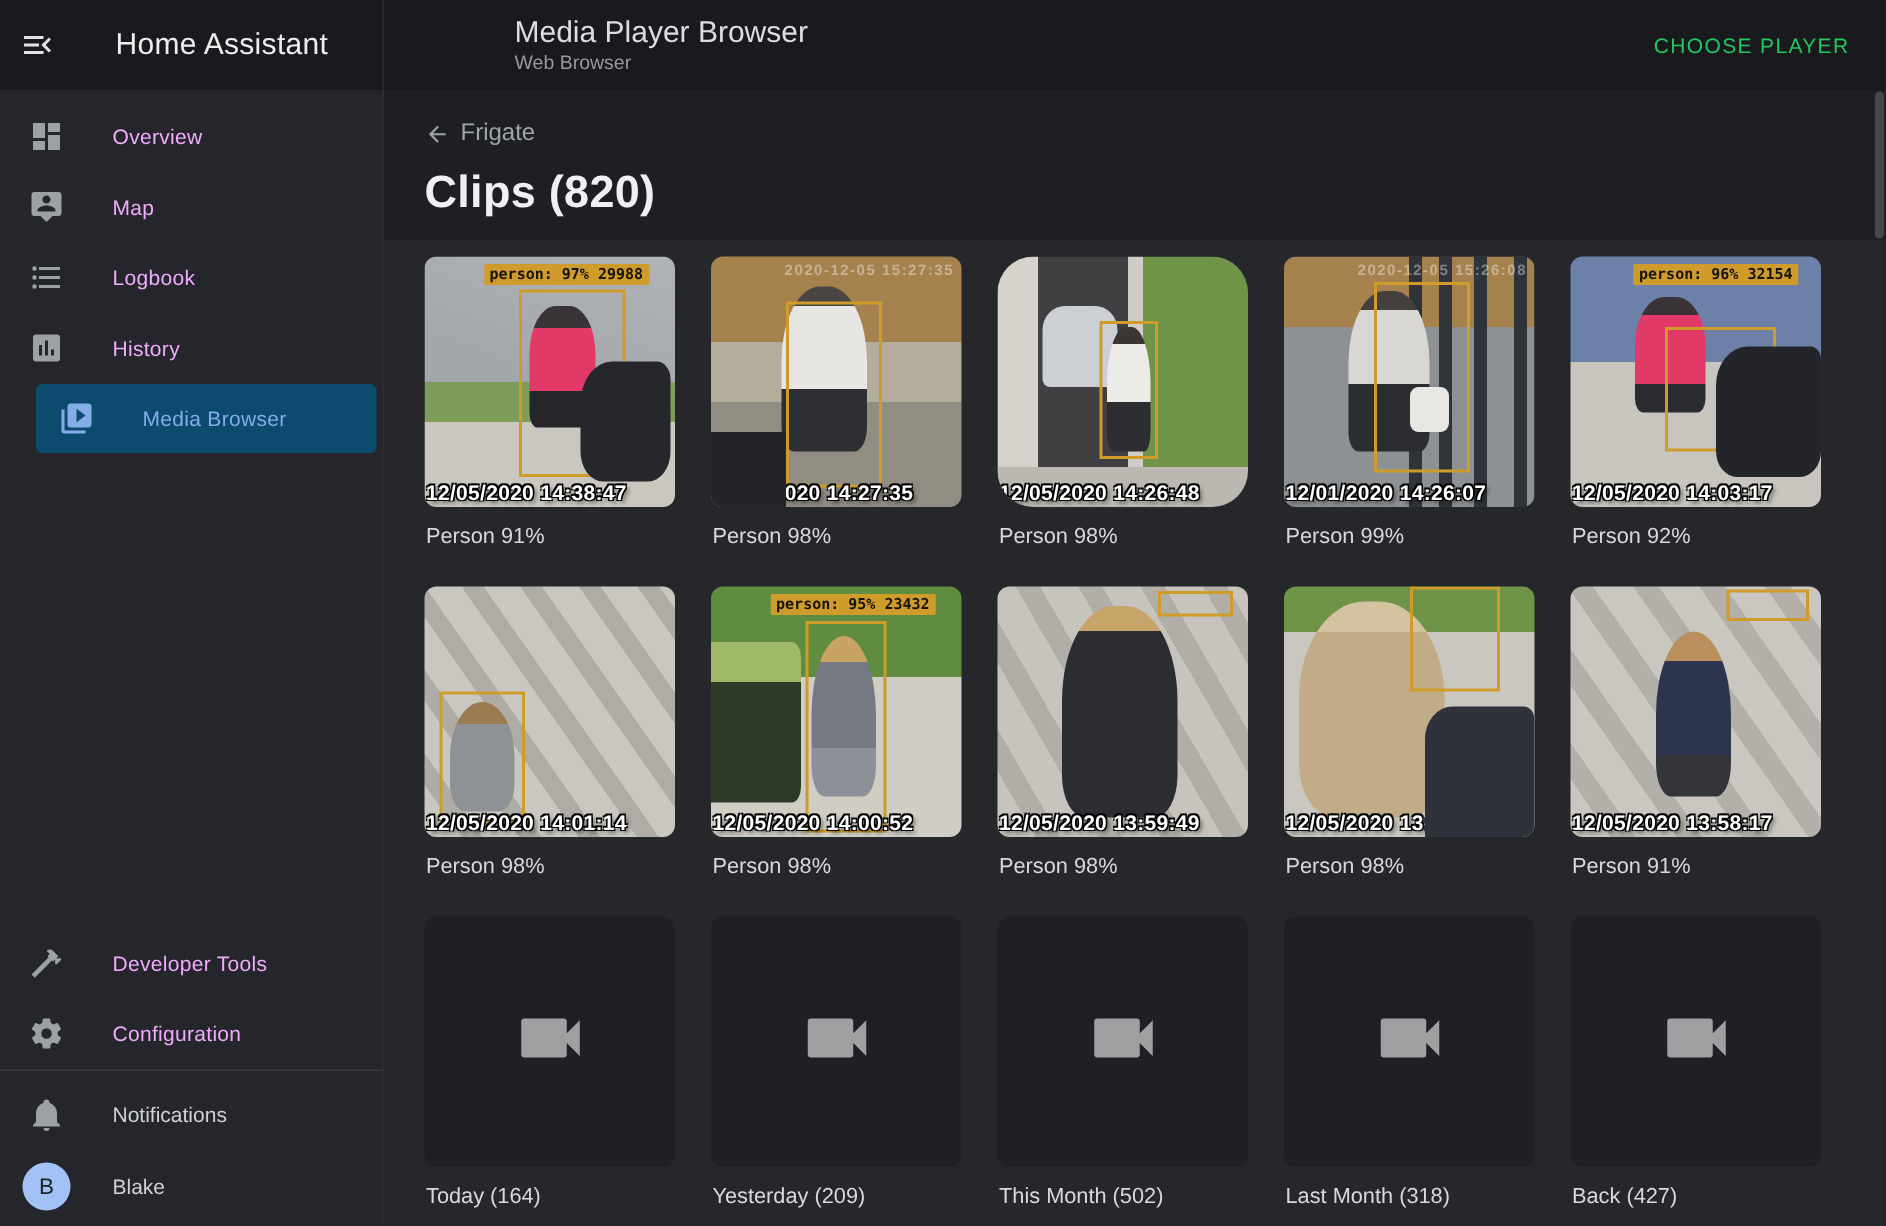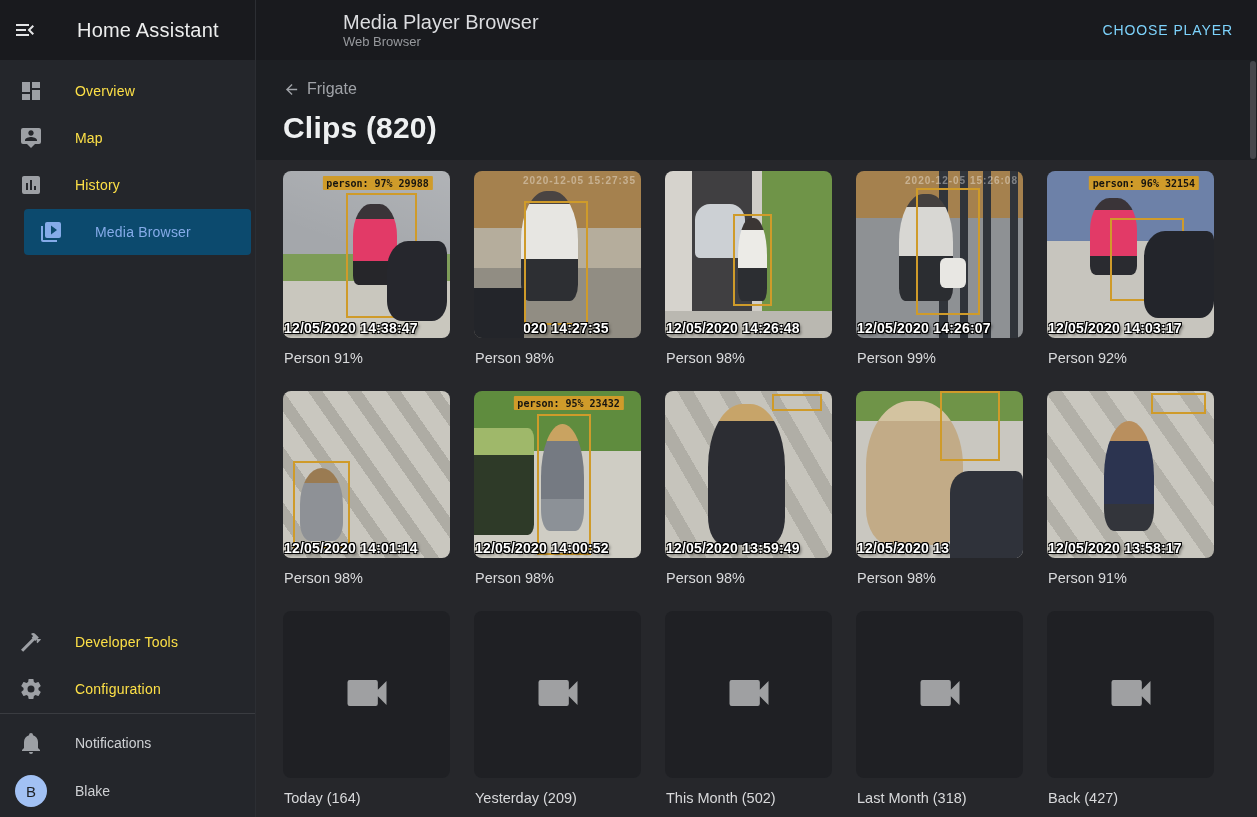--- a/index.html
+++ b/index.html
@@ -12,42 +12,42 @@
   .app { display:flex; width:100%; height:100%; }
 
   
   .sidebar { width:256px; flex:none; background:#24262b; display:flex; flex-direction:column; border-right:1px solid rgba(255,255,255,0.04); }
   .sidebar-header { height:60px; flex:none; background:#191a1e; display:flex; align-items:center; padding-left:13px; }
   .menu-btn { width:24px; height:24px; border:none; background:transparent; padding:0; cursor:pointer; color:#e3e4e6; }
   .menu-btn svg { width:24px; height:24px; fill:currentColor; }
   .sidebar-title { margin-left:40px; font-size:20px; color:#eceded; letter-spacing:0.2px; }
   .sidebar-body { flex:1; display:flex; flex-direction:column; padding-top:7px; }
   .nav-spacer { flex:1; }
-  .nav-item { height:46px; margin:1px 4px; border-radius:4px; display:flex; align-items:center; padding-left:15px; cursor:pointer; color:#fde047; }
+  .nav-item { height:46px; margin:1px 4px; border-radius:4px; display:flex; align-items:center; padding-left:15px; cursor:pointer; color:#f0abfc; }
   .nav-item .icon { width:24px; height:24px; color:#9da0a5; flex:none; }
   .nav-item .icon svg { width:24px; height:24px; fill:currentColor; }
   .nav-item .nav-label { margin-left:32px; font-size:14px; font-weight:500; letter-spacing:0.2px; }
   .nav-item.selected { background:#0c4a6e; color:var(--accent-blue,#85abe9);margin-left:24px; }
   .nav-item.selected .icon { color:var(--accent-blue,#85abe9); }
   .sidebar-footer { flex:none; border-top:1px solid #3a3c41; padding:5px 0 2px; }
   .footer-row { height:48px; margin:0 4px; border-radius:4px; display:flex; align-items:center; padding-left:15px; cursor:pointer; color:#cfd1d4; }
   .footer-row .icon { width:24px; height:24px; color:#9da0a5; flex:none; }
   .footer-row .icon svg { width:24px; height:24px; fill:currentColor; }
   .footer-row .nav-label { margin-left:32px; font-size:14px; font-weight:500; }
   .avatar { width:32px; height:32px; margin-left:-4px; border-radius:50%; background:var(--avatar-blue,#a2c1f4); color:#1d2024; font-size:15px; font-weight:500; display:flex; align-items:center; justify-content:center; flex:none; }
   .footer-row .user-label { margin-left:28px; }
 
   
   .main { flex:1; display:flex; flex-direction:column; min-width:0; }
   .main-appbar { height:60px; flex:none; background:#191a1e; display:flex; align-items:center; padding:0 14px 0 87px; }
   .appbar-titles { line-height:1.15; }
   .appbar-title { font-size:20px; color:#dcdde0; }
   .appbar-subtitle { font-size:13px; color:#97999d; margin-top:1px; }
   .appbar-spacer { flex:1; }
-  .text-btn { border:none; background:transparent; color:#7dd3fc; font-family:inherit; font-size:14px; font-weight:500; letter-spacing:0.9px; padding:8px 10px; cursor:pointer; border-radius:4px; }
+  .text-btn { border:none; background:transparent; color:#22c55e; font-family:inherit; font-size:14px; font-weight:500; letter-spacing:0.9px; padding:8px 10px; cursor:pointer; border-radius:4px; }
 
   .content { flex:1; position:relative; overflow:hidden; background:#26272b; }
   .content-header { height:100px; background:#1d1f23; padding:20px 0 0 27px; }
   .breadcrumb { display:inline-flex; align-items:center; gap:7px; color:#a0a3a8; font-size:16px; cursor:pointer; }
   .breadcrumb .icon { width:17px; height:17px; }
   .breadcrumb .icon svg { width:17px; height:17px; fill:currentColor; }
   .page-title { margin-top:9px; font-size:30px; font-weight:700; color:#eef0f1; letter-spacing:0.2px; }
   .scroll-thumb { position:absolute; top:1px; right:1px; width:6px; height:98px; background:#46474c; border-radius:3px; }
 
   .grid { padding:11px 27px 0; display:grid; grid-template-columns:repeat(5,167px); column-gap:24px; }
@@ -71,21 +71,21 @@
   .scene-1 { background:linear-gradient(200deg, rgba(255,255,255,.14), transparent 50%), linear-gradient(to bottom,#a4a7ab 0 50%,#7d9c57 50% 66%,#c9c7be 66%); }
   .scene-1::before { content:""; left:42%; top:20%; width:26%; height:48%; background:linear-gradient(to bottom,#3a3438 0 18%,#e23a67 18% 70%,#26262a 70%); border-radius:40% 40% 12% 12%; }
   .scene-1::after { content:""; right:2%; bottom:10%; width:36%; height:48%; background:#26272d; border-radius:35% 15% 25% 25%; }
   .scene-1 .bbox { left:38%; top:13%; width:42%; height:75%; }
 
   .scene-2 { background:linear-gradient(to bottom,#a5814e 0 34%,#b5ad9c 34% 58%,#918d83 58%); }
   .scene-2::before { content:""; left:28%; top:12%; width:34%; height:66%; background:linear-gradient(to bottom,#4a4442 0 12%,#e7e6e2 12% 62%,#2d2f33 62%); border-radius:45% 45% 15% 15%; }
   .scene-2::after { content:""; left:0; bottom:0; width:30%; height:30%; background:#23252a; }
   .scene-2 .bbox { left:30%; top:18%; width:38%; height:74%; }
 
-  .scene-3 { background:linear-gradient(to top,#bab8b1 0 16%,transparent 16%), linear-gradient(to right,#d6d3cd 0 16%,#403f41 16% 52%,#d0cdc7 52% 58%,#6f9448 58%); }
+  .scene-3 { background:linear-gradient(to top,#bab8b1 0 16%,transparent 16%), linear-gradient(to right,#d6d3cd 0 16%,#403f41 16% 52%,#d0cdc7 52% 58%,#6f9448 58%);border-radius:24px; }
   .scene-3::before { content:""; left:18%; top:20%; width:30%; height:32%; background:#ccd0d4; border-radius:30% 30% 10% 10%; }
   .scene-3::after { content:""; left:44%; top:28%; width:17%; height:50%; background:linear-gradient(to bottom,#3b3634 0 14%,#ecebe7 14% 60%,#2c2e32 60%); border-radius:45% 45% 15% 15%; }
   .scene-3 .bbox { left:41%; top:26%; width:23%; height:55%; }
 
   .scene-4 { background:linear-gradient(to right,transparent 0 50%,#30343a 50% 55%,transparent 55% 62%,#30343a 62% 67%,transparent 67% 76%,#30343a 76% 81%,transparent 81% 92%,#30343a 92% 97%,transparent 97%), linear-gradient(to bottom,#a5814e 0 28%,#8e9194 28%); }
   .scene-4::before { content:""; left:26%; top:14%; width:32%; height:64%; background:linear-gradient(to bottom,#44403e 0 12%,#d8d7d3 12% 58%,#2b2d31 58%); border-radius:45% 45% 12% 12%; }
   .scene-4::after { content:""; left:50%; top:52%; width:16%; height:18%; background:#e8e7e3; border-radius:20%; }
   .scene-4 .bbox { left:36%; top:10%; width:38%; height:76%; }
 
   .scene-5 { background:linear-gradient(to bottom,#6d81a8 0 42%,#c7c5be 42%); }
@@ -138,20 +138,26 @@
             <span class="icon"><svg viewBox="0 0 24 24">
                 <path d="M13,3V9H21V3M13,21H21V11H13M3,21H11V15H3M3,13H11V3H3V13Z"></path>
               </svg></span>
             <span class="nav-label">Overview</span>
           </div>
           <div class="nav-item">
             <span class="icon"><svg viewBox="0 0 24 24">
                 <path d="M20,2H4A2,2 0 0,0 2,4V16A2,2 0 0,0 4,18H8L12,22L16,18H20A2,2 0 0,0 22,16V4A2,2 0 0,0 20,2M12,4.3C13.5,4.3 14.7,5.5 14.7,7C14.7,8.5 13.5,9.7 12,9.7C10.5,9.7 9.3,8.5 9.3,7C9.3,5.5 10.5,4.3 12,4.3M18,15H6V14.1C6,12.1 10,11 12,11C14,11 18,12.1 18,14.1V15Z"></path>
               </svg></span>
             <span class="nav-label">Map</span>
+          </div>
+          <div class="nav-item">
+            <span class="icon"><svg viewBox="0 0 24 24">
+                <path d="M7,5H21V7H7V5M7,13V11H21V13H7M4,4.5A1.5,1.5 0 0,1 5.5,6A1.5,1.5 0 0,1 4,7.5A1.5,1.5 0 0,1 2.5,6A1.5,1.5 0 0,1 4,4.5M4,10.5A1.5,1.5 0 0,1 5.5,12A1.5,1.5 0 0,1 4,13.5A1.5,1.5 0 0,1 2.5,12A1.5,1.5 0 0,1 4,10.5M7,19V17H21V19H7M4,16.5A1.5,1.5 0 0,1 5.5,18A1.5,1.5 0 0,1 4,19.5A1.5,1.5 0 0,1 2.5,18A1.5,1.5 0 0,1 4,16.5Z"></path>
+              </svg></span>
+            <span class="nav-label">Logbook</span>
           </div>
           <div class="nav-item">
             <span class="icon"><svg viewBox="0 0 24 24">
                 <path d="M17,17H15V13H17M13,17H11V7H13M9,17H7V10H9M19,3H5C3.89,3 3,3.89 3,5V19A2,2 0 0,0 5,21H19A2,2 0 0,0 21,19V5C21,3.89 20.11,3 19,3Z"></path>
               </svg></span>
             <span class="nav-label">History</span>
           </div>
           <div class="nav-item selected">
             <span class="icon"><svg viewBox="0 0 24 24">
                 <path d="M4,6H2V20A2,2 0 0,0 4,22H18V20H4V6M20,2H8A2,2 0 0,0 6,4V16A2,2 0 0,0 8,18H20A2,2 0 0,0 22,16V4A2,2 0 0,0 20,2M12,14.5V5.5L18,10L12,14.5Z" fill-rule="evenodd"></path>
@@ -234,21 +240,21 @@
             <div class="thumb scene-3">
               <div class="bbox"></div>
               <div class="ts">12/05/2020 14:26:48</div>
             </div>
             <div class="caption">Person 98%</div>
           </div>
           <div class="tile">
             <div class="thumb scene-4">
               <div class="bbox"></div>
               <div class="osd">2020-12-05 15:26:08</div>
-              <div class="ts">12/05/2020 14:26:07</div>
+              <div class="ts">12/01/2020 14:26:07</div>
             </div>
             <div class="caption">Person 99%</div>
           </div>
           <div class="tile">
             <div class="thumb scene-5">
               <div class="bbox"></div>
               <div class="chip">person: 96% 32154</div>
               <div class="ts">12/05/2020 14:03:17</div>
             </div>
             <div class="caption">Person 92%</div>

